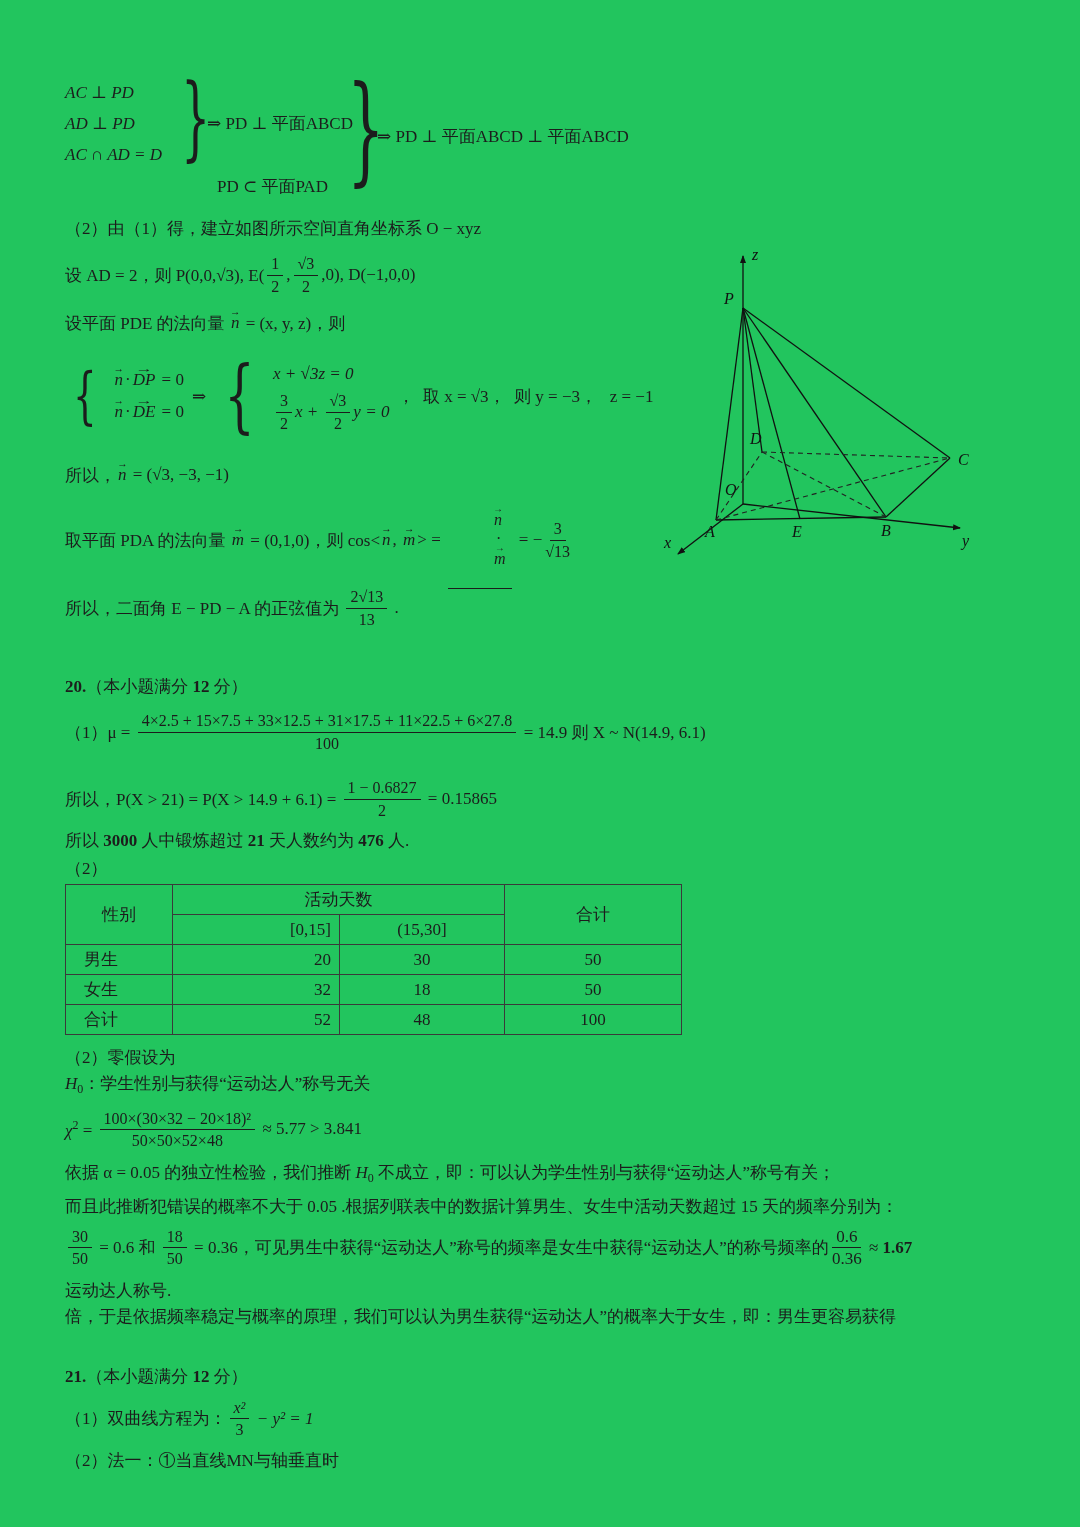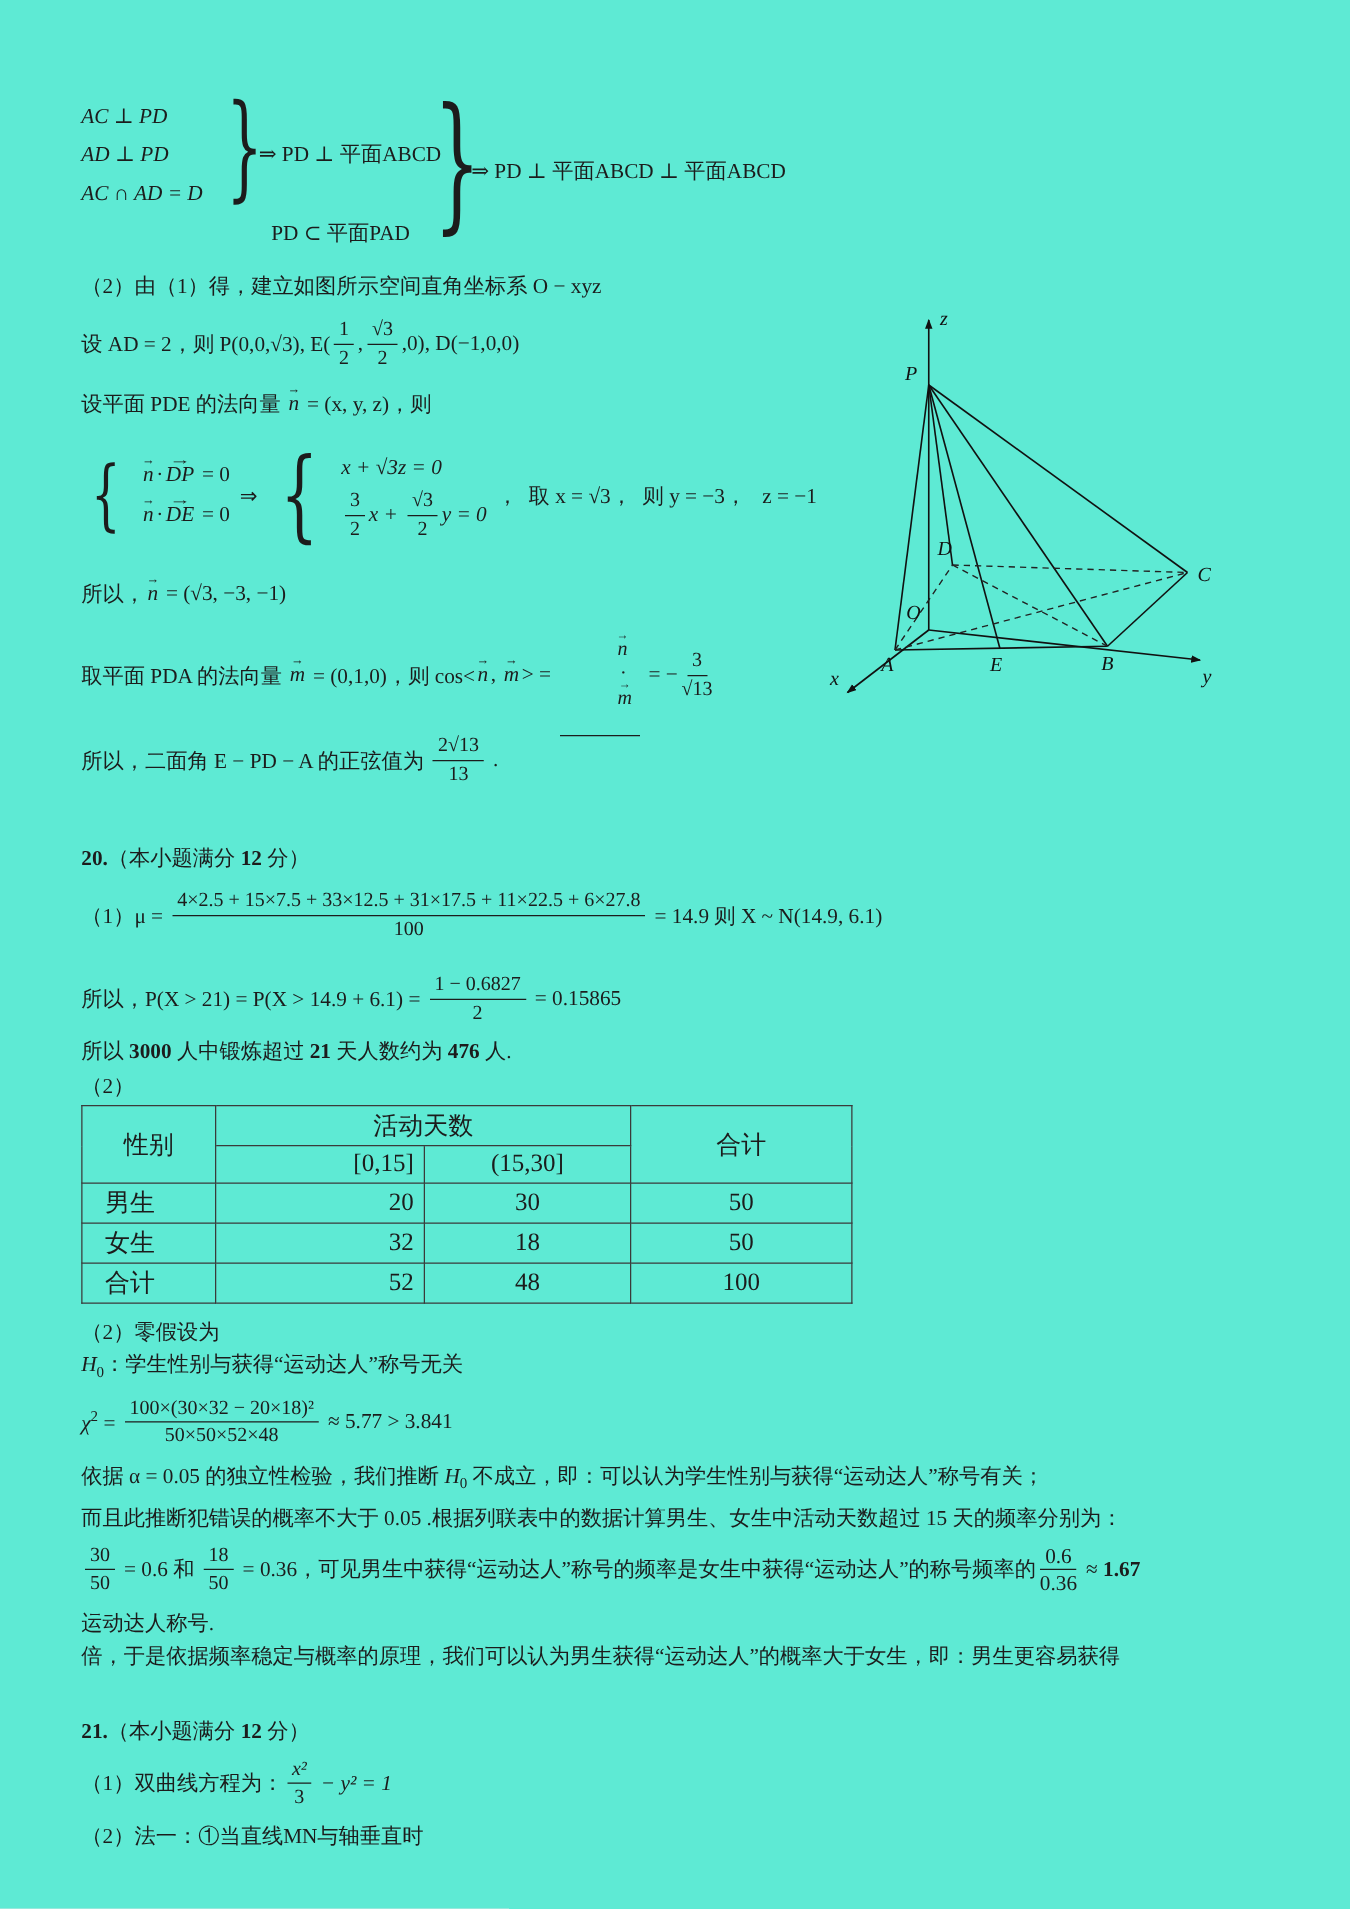--- a/index.html
+++ b/index.html
@@ -1,21 +1,21 @@
 <!DOCTYPE html>
 <html><head>
 <meta charset="utf-8">
 <style>
   html,body{margin:0;padding:0;background:#e8e8e8;}
-  .page{position:relative;width:1080px;height:1527px;background:#5eead4;margin:0 auto;
+  .page{position:relative;width:1080px;height:1527px;background:#22c55e;margin:0 auto;
         font-family:"Liberation Serif","DejaVu Serif",serif;font-size:17px;color:#1c1c1c;overflow:hidden;}
   .content{position:absolute;left:65px;top:80px;width:975px;}
   .line{display:block;line-height:26px;white-space:nowrap;}
   .flexline{display:flex;align-items:center;white-space:pre;}
-  .pre{white-space:pre;font-family:Liberation Serif, serif;}
+  .pre{white-space:pre;}
   .it{font-style:italic;}
   .bold{font-weight:bold;}
   
   .frac{display:inline-flex;flex-direction:column;align-items:center;vertical-align:middle;
         margin:0 3px;line-height:1.2;font-size:16px;}
   .frac .num{border-bottom:1px solid #1c1c1c;padding:0 4px 1px;}
   .frac .den{padding-top:1px;}
   .frac-sm{font-size:17px;line-height:1.15;}
   
   .vec{font-style:italic;position:relative;display:inline-block;margin:0 2px;}
@@ -29,21 +29,21 @@
   .lbrace{line-height:1;transform:scaleX(0.6);font-family:"DejaVu Serif",serif;align-self:center;}
   .lbrace::before{content:"{";}
   
   .proof{position:relative;height:132px;margin-bottom:4px;}
   .proof .pl{position:absolute;white-space:nowrap;line-height:26px;}
   
   .syscol{display:flex;flex-direction:column;justify-content:center;}
   .syseq{display:flex;align-items:center;height:32px;white-space:pre;}
   .syseq.tall{height:44px;}
   
-  .stat-table{border-collapse:collapse;margin:2px 0 0 0;font-size:20px;}
+  .stat-table{border-collapse:collapse;margin:2px 0 0 0;font-size:17px;}
   .stat-table th,.stat-table td{border:1px solid #3a3a3a;font-weight:normal;text-align:center;
         padding:2px 8px;height:25px;}
   .stat-table .c0{width:80px;text-align:left;padding-left:18px;}
   .stat-table th.c0h{width:80px;text-align:center;}
   .stat-table .c1{width:150px;text-align:right;}
   .stat-table .c2{width:148px;}
   .stat-table .c3{width:160px;}
   sub.s0{font-size:12px;vertical-align:sub;}
   sup.s2{font-size:12px;vertical-align:super;}
   

